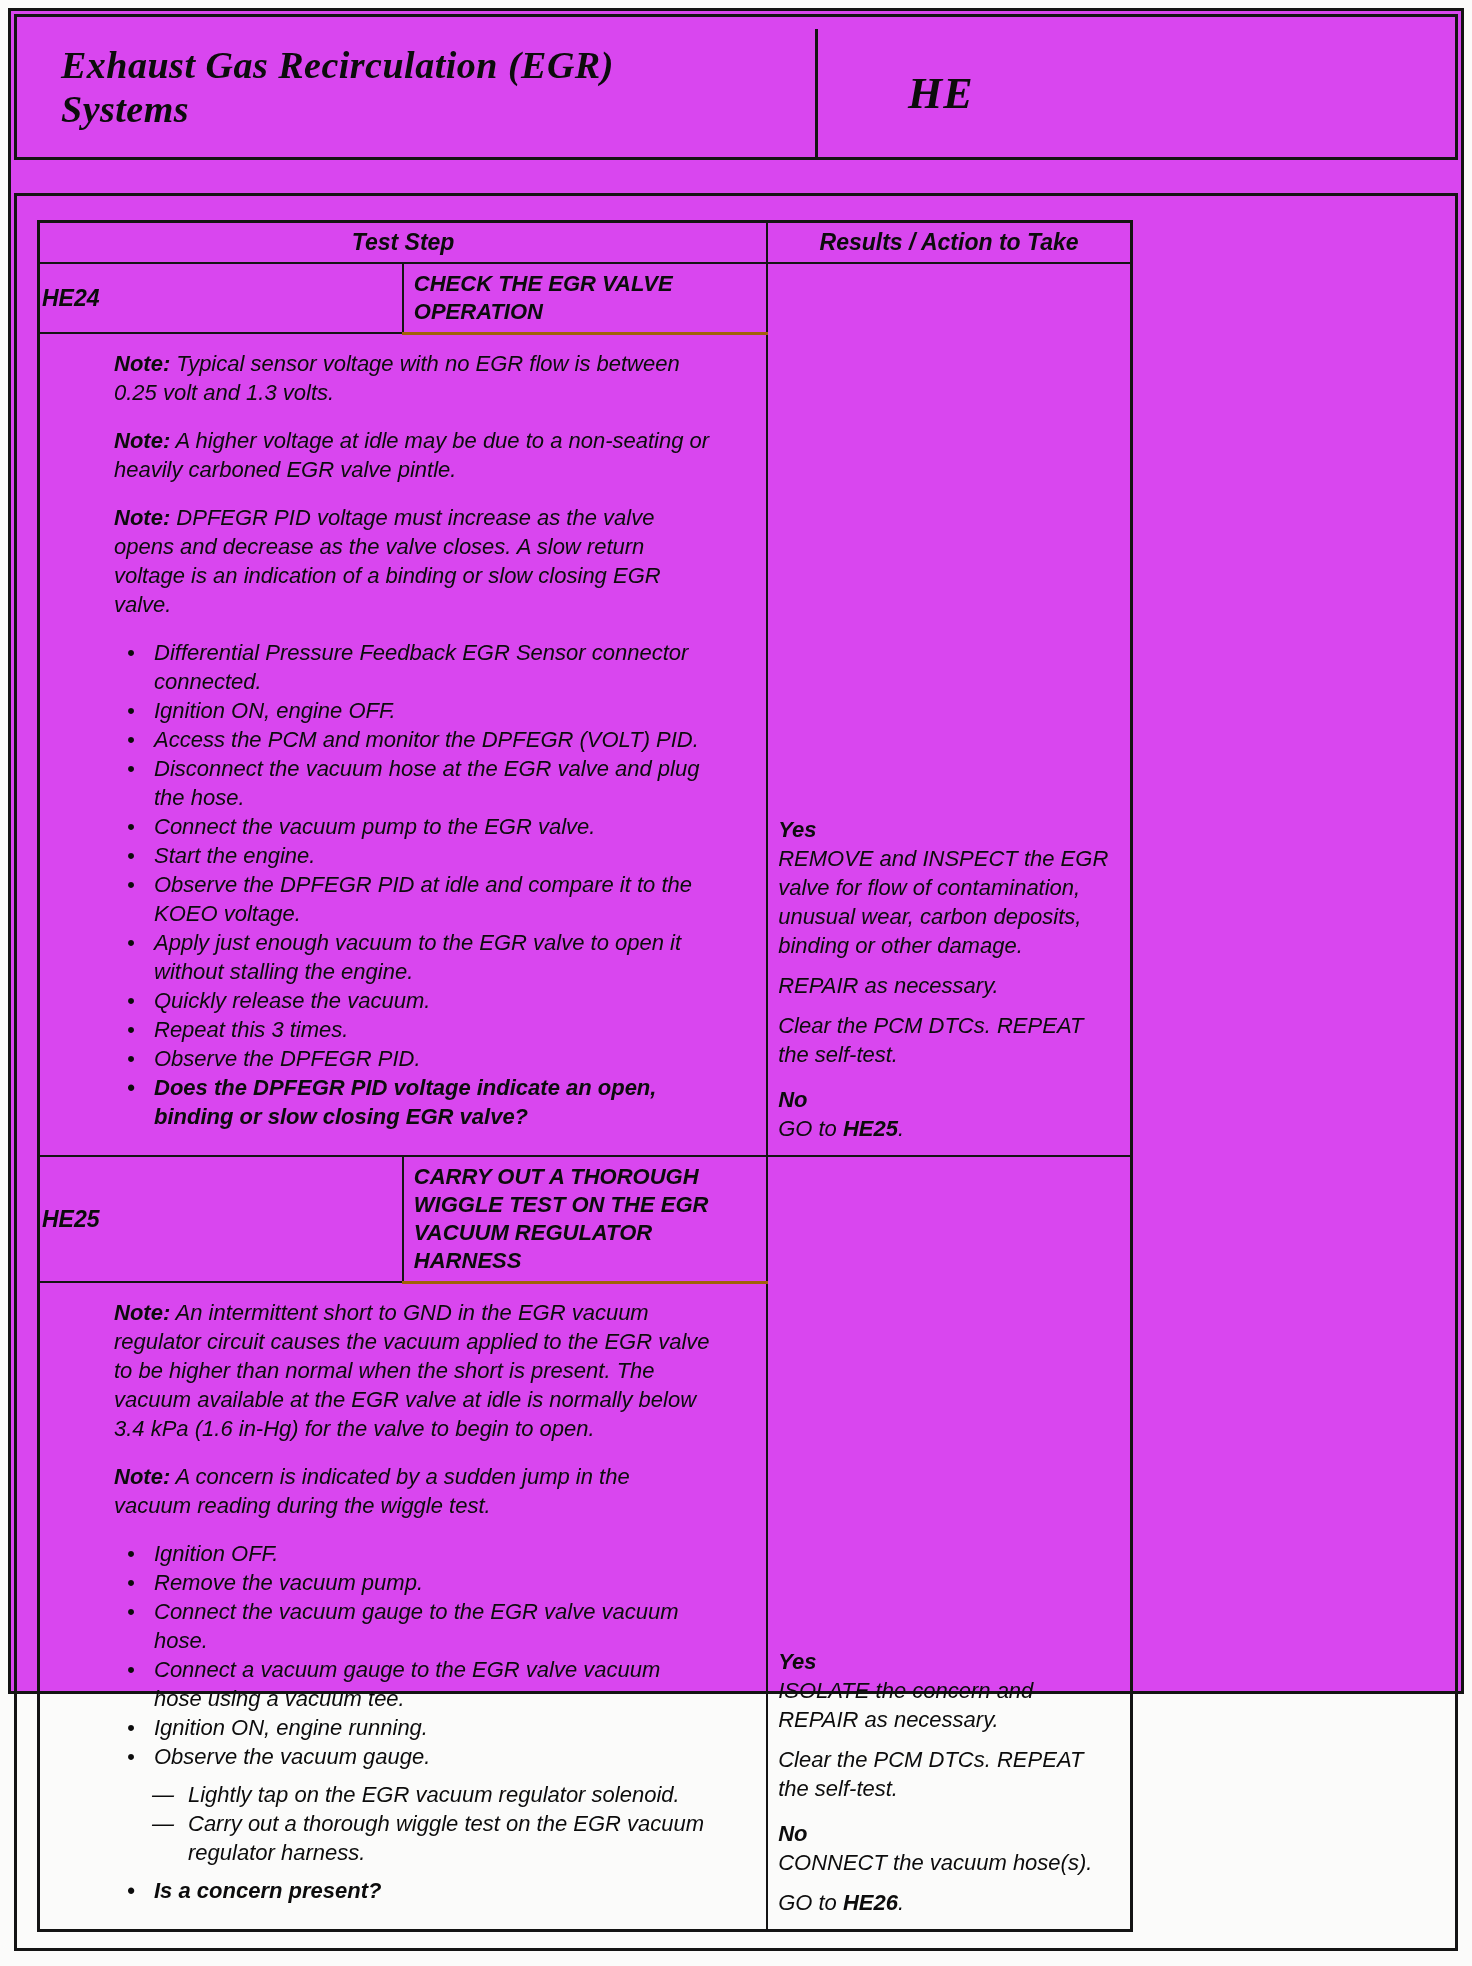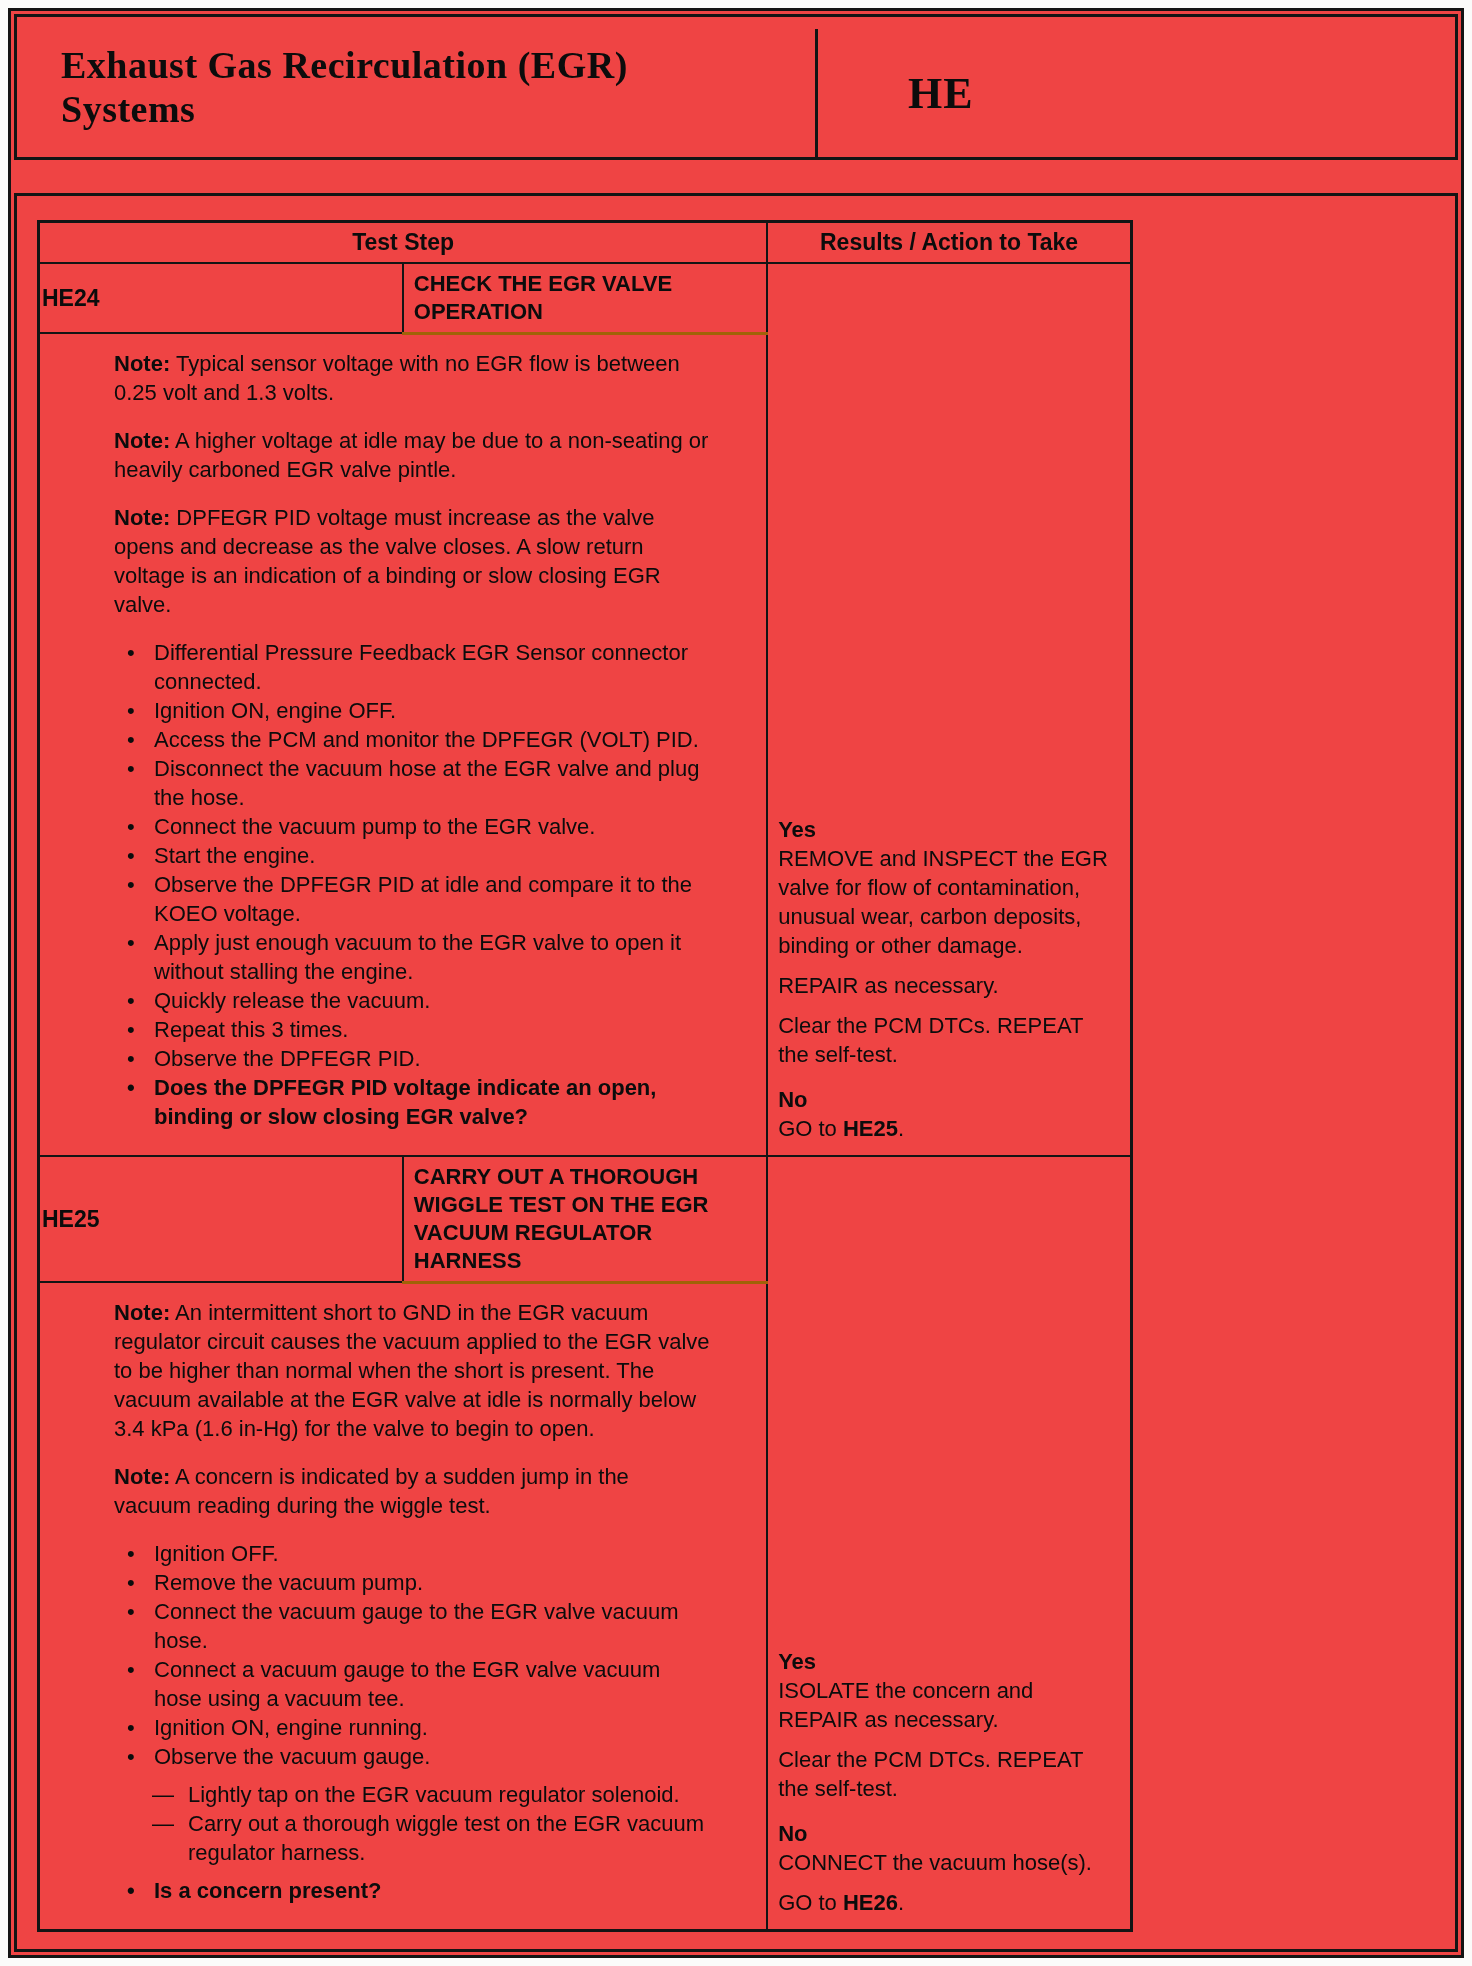--- a/index.html
+++ b/index.html
@@ -4,25 +4,26 @@
 <style>
   * { box-sizing: border-box; }
   html, body { margin: 0; padding: 0; }
   body {
     width: 1472px; height: 1966px;
     background: #fbfbfa;
     font-family: "Liberation Sans", sans-serif;
     color: #0c0c0c;
   }
   .page {
-    width: 1456px; height: 1950px; margin: 8px;
+    width: 1456px; height: 1686px; margin: 8px;
     border: 3px solid #141414;
     display: flex; flex-direction: column;
     padding: 3px;
-    background: #ef4444;
+    background: #d946ef;
+    font-style: italic;
   }
   
   .header-box {
     flex: none; height: 146px;
     border: 3px solid #141414;
     display: flex;
   }
   .header-title-cell { flex: 1; display: flex; align-items: center; padding-left: 44px; }
   .doc-title {
     margin: 0; max-width: 660px;

